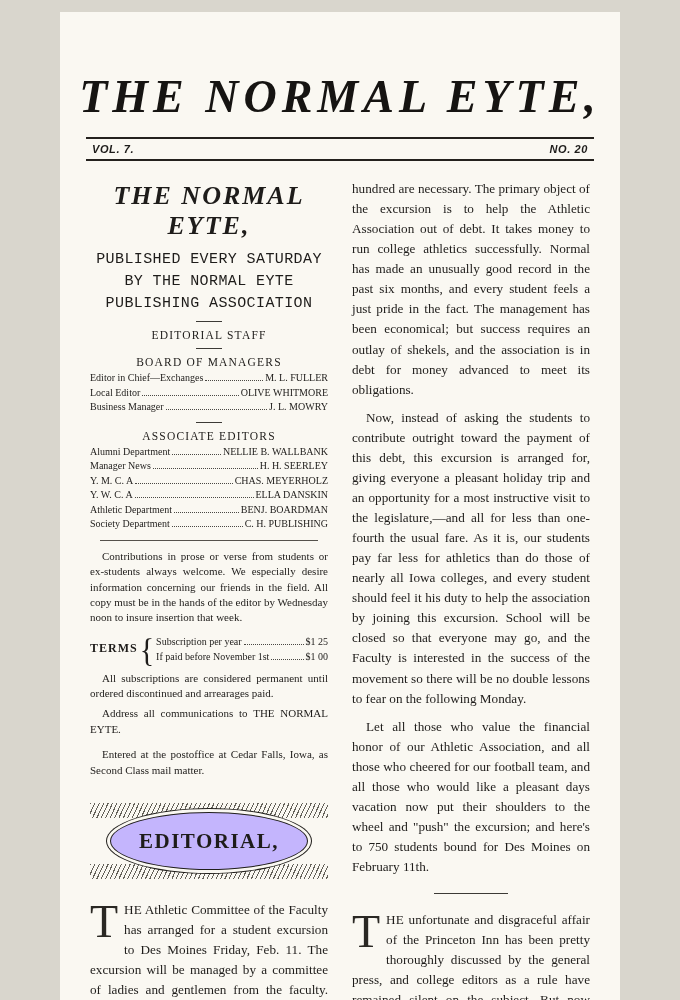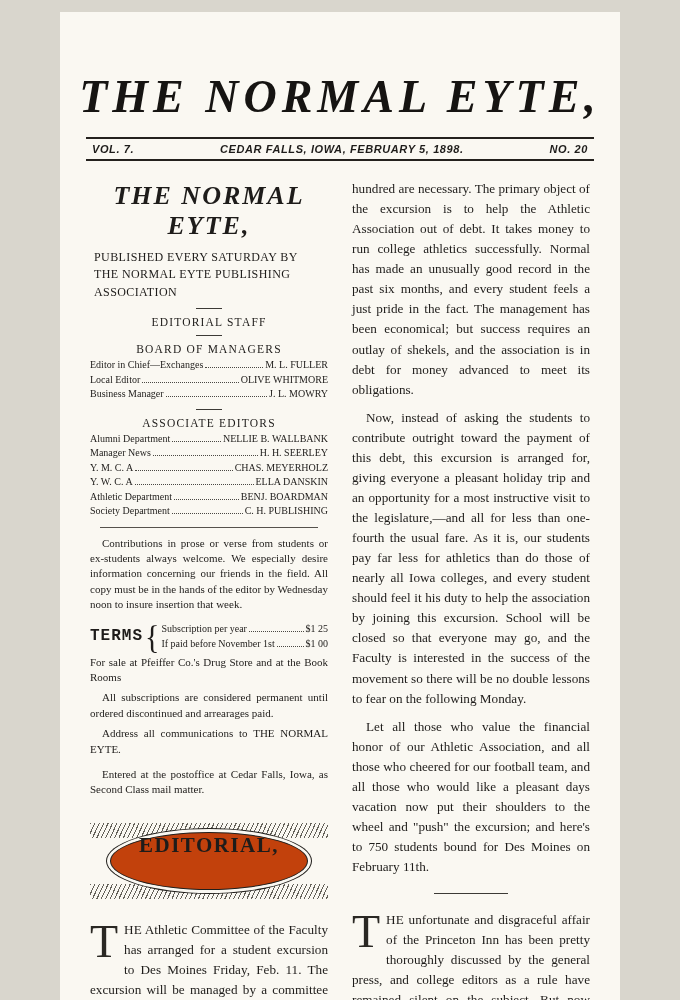--- a/index.html
+++ b/index.html
@@ -27,56 +27,56 @@
   .dateline .mid { flex:1; text-align:center; }
   
   .columns { display:flex; gap:24px; padding:14px 30px 0 30px; }
   .col { flex:1; min-width:0; text-align:justify; }
   
   .paper-title {
     margin:6px 0 8px 0; text-align:center;
     font-style:italic; font-weight:bold; font-size:26px; letter-spacing:2px;
   }
   .published-by {
-    text-align:left; font-size:12px; letter-spacing:0.4px;
-    line-height:1.45; margin:0 4px 6px 4px;
+    text-align:center; font-size:15px; letter-spacing:0.4px;
+    line-height:1.45; margin:0 4px 6px 4px;font-family:Liberation Mono, monospace;
   }
   .sep-short { width:26px; border:none; border-top:1px solid #3c3a36; margin:7px auto; }
   .sep-long  { width:92%;  border:none; border-top:1px solid #55524c; margin:8px auto; }
   .section-head {
     text-align:center; font-size:11.5px; letter-spacing:1.2px;
     margin:4px 0 3px 0; font-weight:normal;
   }
   .staff-row {
     display:flex; align-items:baseline; font-size:10px;
     line-height:1.45; white-space:nowrap;
   }
   .staff-row .dots { flex:1; border-bottom:1px dotted #4a4843; margin:0 2px 2px 2px; min-width:8px; }
   .smallnote { font-size:11px; line-height:1.4; margin:5px 0; }
   .indent { text-indent:12px; }
   .terms-block { display:flex; align-items:center; margin:6px 0 2px 0; }
-  .terms-word { font-size:16px; font-weight:bold; letter-spacing:1px;font-family:Liberation Mono, monospace; }
+  .terms-word { font-size:12px; font-weight:bold; letter-spacing:1px; }
   .terms-brace { font-size:30px; font-weight:normal; margin:0 2px; transform:scaleY(1.15); }
   .terms-lines { flex:1; min-width:0; }
   .terms-row { display:flex; align-items:baseline; font-size:10px; line-height:1.5; white-space:nowrap; }
   .terms-row .dots { flex:1; border-bottom:1px dotted #4a4843; margin:0 2px 2px 2px; min-width:8px; }
   
   .banner { position:relative; width:238px; height:86px; margin:20px auto 16px auto; }
   .banner-band {
     position:absolute; left:0; right:0; height:15px;
     background:repeating-linear-gradient(115deg,#4a473f 0px,#4a473f 1px,transparent 1px,transparent 4px);
     opacity:0.85;
   }
   .band-top { top:5px; } .band-bottom { bottom:5px; }
   .banner-ellipse {
     position:absolute; left:50%; top:50%; transform:translate(-50%,-50%);
     width:196px; height:56px; border-radius:50%;
-    background:#c2410c; border:1px solid #211f1c;
+    background:#c4b5fd; border:1px solid #211f1c;
     box-shadow:0 0 0 3px #faf8f2, 0 0 0 4px #211f1c;
-    display:flex; justify-content:center;
+    display:flex; align-items:center; justify-content:center;
   }
   .banner-text { font-weight:bold; font-size:21px; letter-spacing:1.5px; }
   
   .article { font-size:13.2px; line-height:1.52; margin:0 0 8px 0; }
   .dropcap {
     float:left; font-size:46px; line-height:0.82;
     padding:3px 6px 0 0; color:#2a2824;
     font-family:"Liberation Serif","DejaVu Serif",serif;
   }
   .para-indent { text-indent:14px; margin:0 0 8px 0; }
@@ -85,21 +85,20 @@
 </style>
 </head>
 <body>
 
 <div class="page">
 
   <header class="masthead">
     <h1 class="masthead-title">THE NORMAL EYTE,</h1>
     <div class="dateline">
       <span>VOL. 7.</span>
-      <span class="mid">CEDAR FALLS, IOWA, FEBRUARY 5, 1898.</span>
       <span>NO. 20</span>
     </div>
   </header>
 
   <main class="columns">
 
     <div class="col">
 
       <h2 class="paper-title">THE NORMAL EYTE,</h2>
       <p class="published-by">PUBLISHED EVERY SATURDAY BY THE NORMAL EYTE PUBLISHING ASSOCIATION</p>
@@ -177,21 +176,20 @@
             <span>$1 25</span>
           </div>
           <div class="terms-row">
             <span>If paid before November 1st</span>
             <span class="dots"></span>
             <span>$1 00</span>
           </div>
         </div>
       </div>
 
-      <p class="smallnote" style="margin-top:2px">For sale at Pfeiffer Co.'s Drug Store and at the Book Rooms</p>
       <p class="smallnote indent">All subscriptions are considered permanent until ordered discontinued and arrearages paid.</p>
       <p class="smallnote indent">Address all communications to THE NORMAL EYTE.</p>
       <p class="smallnote indent" style="margin-top:10px">Entered at the postoffice at Cedar Falls, Iowa, as Second Class mail matter.</p>
 
       <div class="banner">
         <div class="banner-band band-top"></div>
         <div class="banner-band band-bottom"></div>
         <div class="banner-ellipse">
           <span class="banner-text">EDITORIAL,</span>
         </div>

